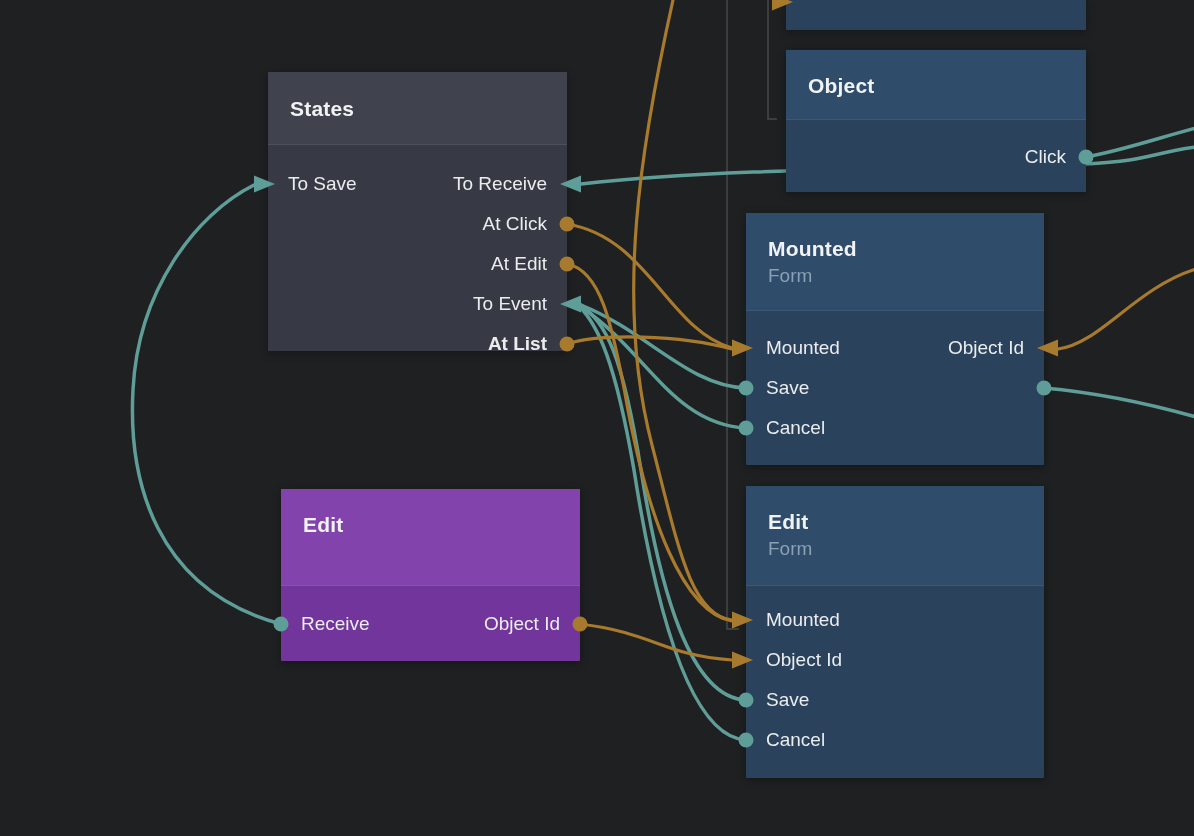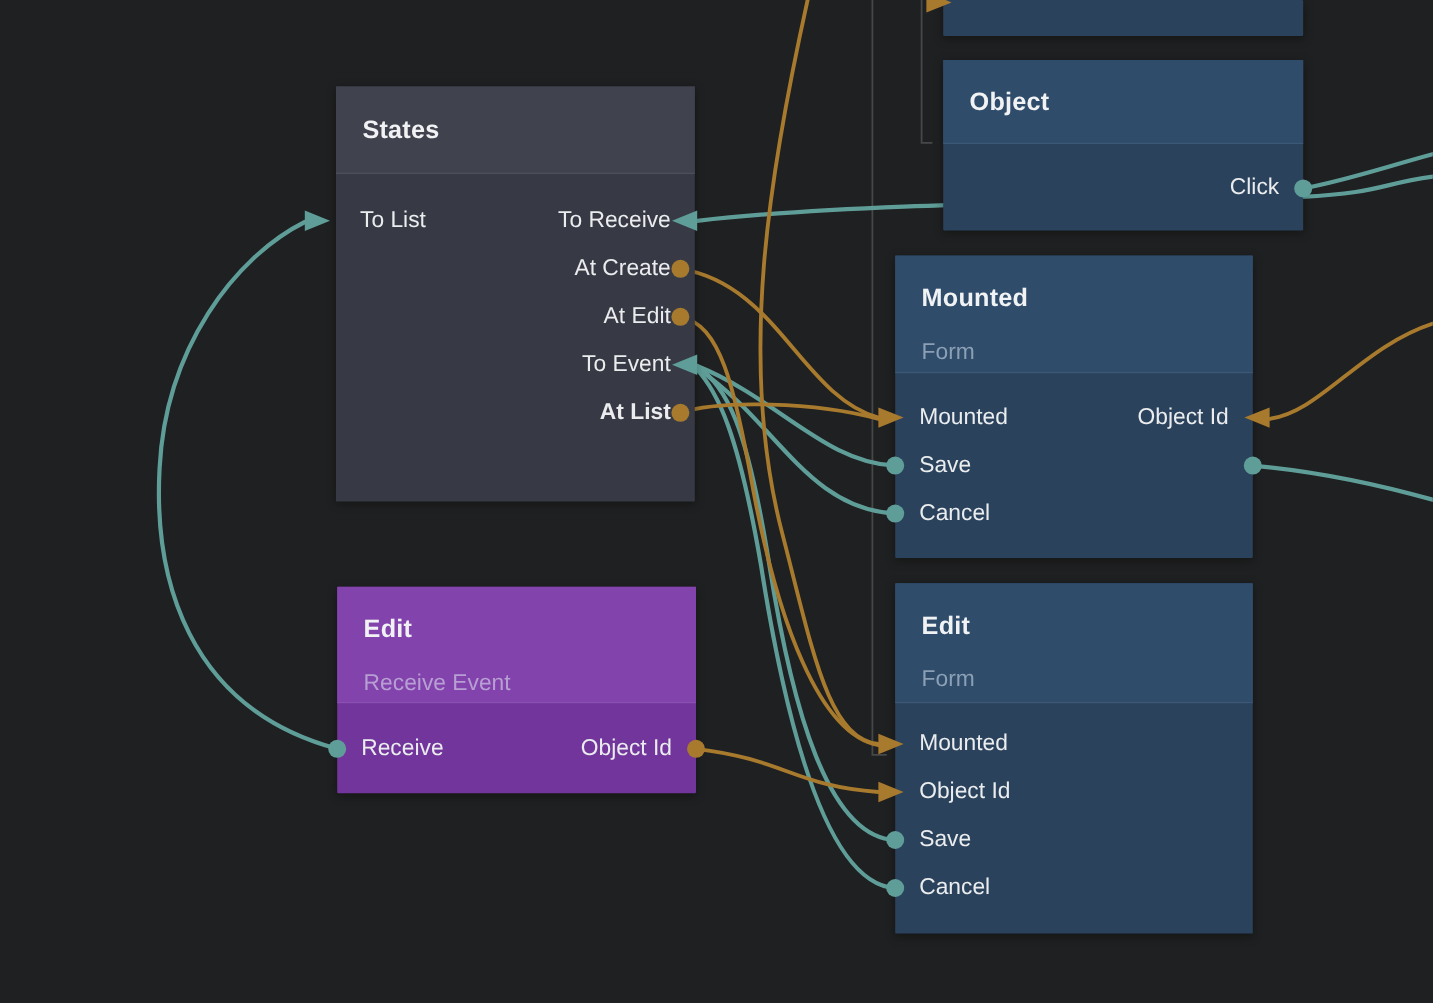--- a/index.html
+++ b/index.html
@@ -18,21 +18,21 @@
   .node-header{
     position:absolute;left:0;top:0;right:0;
     box-sizing:border-box;padding:0 22px;
     border-bottom:1px solid rgba(255,255,255,0.07);
   }
   .node-title{
     font-size:21px;font-weight:600;letter-spacing:0.2px;
     color:#f1f2f4;line-height:27px;
   }
   .node-subtitle{
-    font-size:19px;font-weight:400;line-height:24px;margin-top:20px;
+    font-size:19px;font-weight:400;line-height:24px;margin-top:2px;
   }
   .port-row{
     position:absolute;height:28px;line-height:28px;
     font-size:19px;color:#eaecee;white-space:nowrap;
   }
   .port-row.left{text-align:left;}
   .port-row.right{text-align:right;}
 </style>
 </head>
 <body>
@@ -57,45 +57,44 @@
       <path d="M1196 269 C1135 288 1100 344 1058 349" fill="none" stroke="#a87a2d" stroke-width="3.2" stroke-linecap="round"></path>
     </svg>
   <div id="nodes-layer">
       <div class="node" style="left: 786px; top: 0px; width: 300px; height: 30px; background: rgb(42, 66, 92);"></div>
       <div class="node" style="left: 786px; top: 50px; width: 300px; height: 142px; background: rgb(42, 66, 92);">
         <div class="node-header" style="height: 70px; background: rgb(47, 76, 107); padding-top: 21.5px;">
           <div class="node-title">Object</div>
         </div>
         <div class="port-row right" style="right: 20px; top: 93px;">Click</div>
       </div>
-      <div class="node" style="left: 268px; top: 72px; width: 299px; height: 346px; background: rgb(55, 58, 69); margin-left: 12px;">
+      <div class="node" style="left: 268px; top: 72px; width: 299px; height: 279px; background: rgb(55, 58, 69);">
         <div class="node-header" style="height: 73px; background: rgb(64, 67, 78); padding-top: 23px;">
           <div class="node-title">States</div>
         </div>
-        <div class="port-row left" style="left: 20px; top: 98px;">To List</div>
+        <div class="port-row left" style="left: 20px; top: 98px;">To Save</div>
         <div class="port-row right" style="right: 20px; top: 98px;">To Receive</div>
-        <div class="port-row right" style="right: 20px; top: 138px;">At Create</div>
+        <div class="port-row right" style="right: 20px; top: 138px;">At Click</div>
         <div class="port-row right" style="right: 20px; top: 178px;">At Edit</div>
         <div class="port-row right" style="right: 20px; top: 218px;">To Event</div>
         <div class="port-row right" style="right: 20px; top: 258px; font-weight: bold;">At List</div>
       </div>
       <div class="node" style="left: 746px; top: 213px; width: 298px; height: 252px; background: rgb(42, 66, 92);">
         <div class="node-header" style="height: 98px; background: rgb(47, 76, 107); padding-top: 22px;">
           <div class="node-title">Mounted</div>
           <div class="node-subtitle" style="color: rgb(139, 159, 181);">Form</div>
         </div>
         <div class="port-row left" style="left: 20px; top: 121px;">Mounted</div>
         <div class="port-row left" style="left: 20px; top: 161px;">Save</div>
         <div class="port-row left" style="left: 20px; top: 201px;">Cancel</div>
         <div class="port-row right" style="right: 20px; top: 121px;">Object Id</div>
       </div>
       <div class="node" style="left: 281px; top: 489px; width: 299px; height: 172px; background: rgb(114, 53, 155);">
         <div class="node-header" style="height: 97px; background: rgb(130, 67, 172); padding-top: 22px;">
           <div class="node-title">Edit</div>
-          <div class="node-subtitle" style="color: rgb(183, 159, 211);">Receive Event</div>
         </div>
         <div class="port-row left" style="left: 20px; top: 121px;">Receive</div>
         <div class="port-row right" style="right: 20px; top: 121px;">Object Id</div>
       </div>
       <div class="node" style="left: 746px; top: 486px; width: 298px; height: 292px; background: rgb(42, 66, 92);">
         <div class="node-header" style="height: 100px; background: rgb(47, 76, 107); padding-top: 22px;">
           <div class="node-title">Edit</div>
           <div class="node-subtitle" style="color: rgb(139, 159, 181);">Form</div>
         </div>
         <div class="port-row left" style="left: 20px; top: 120px;">Mounted</div>

